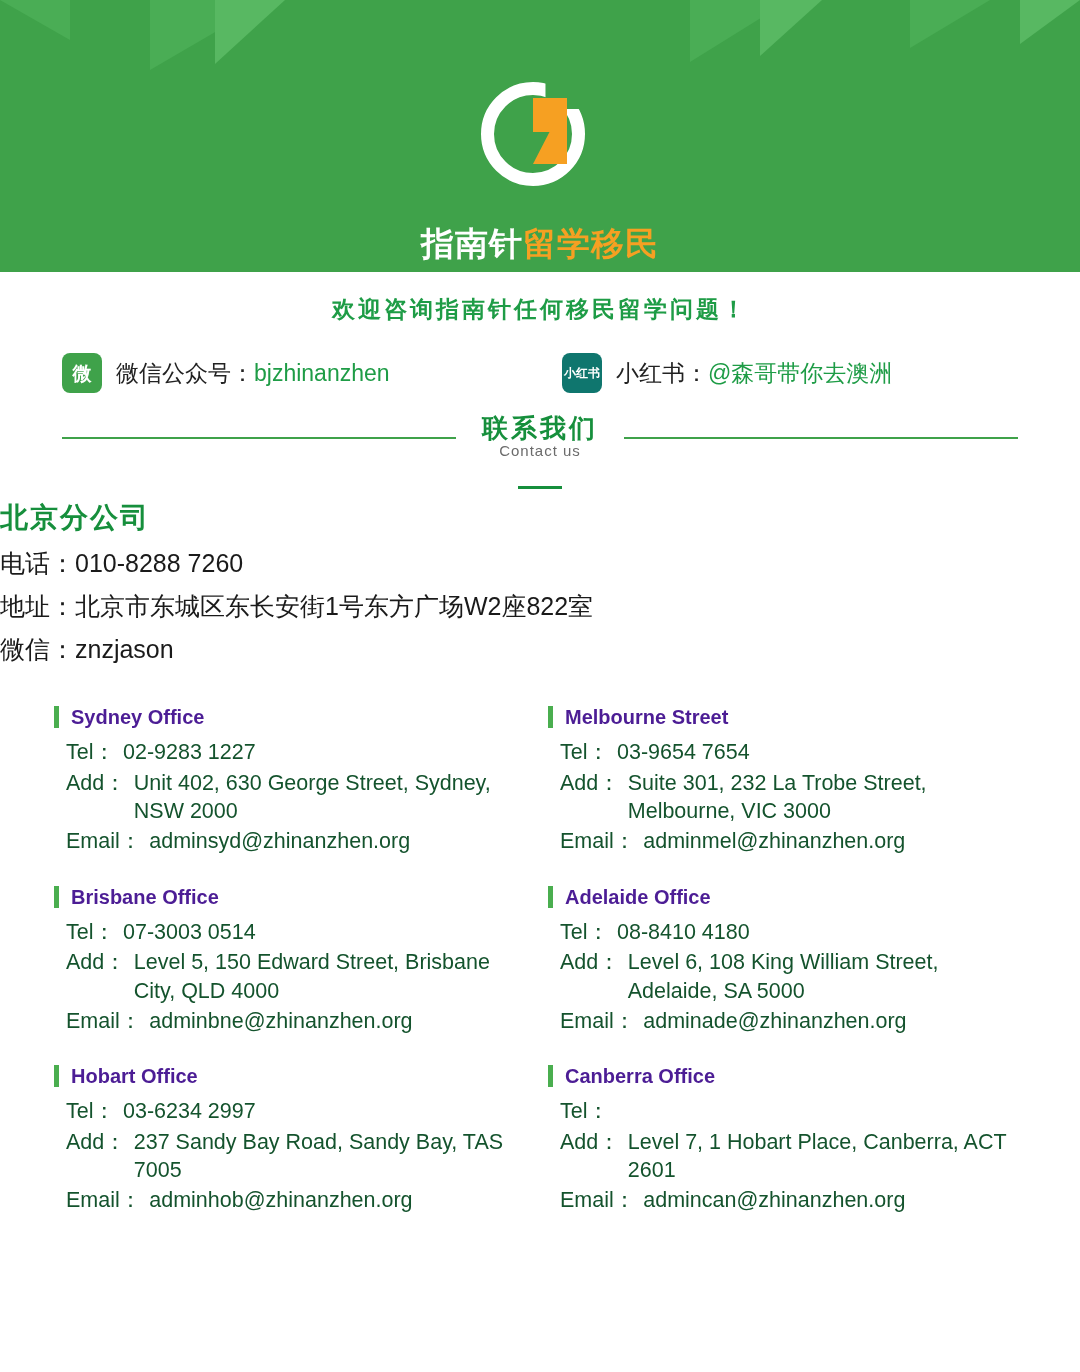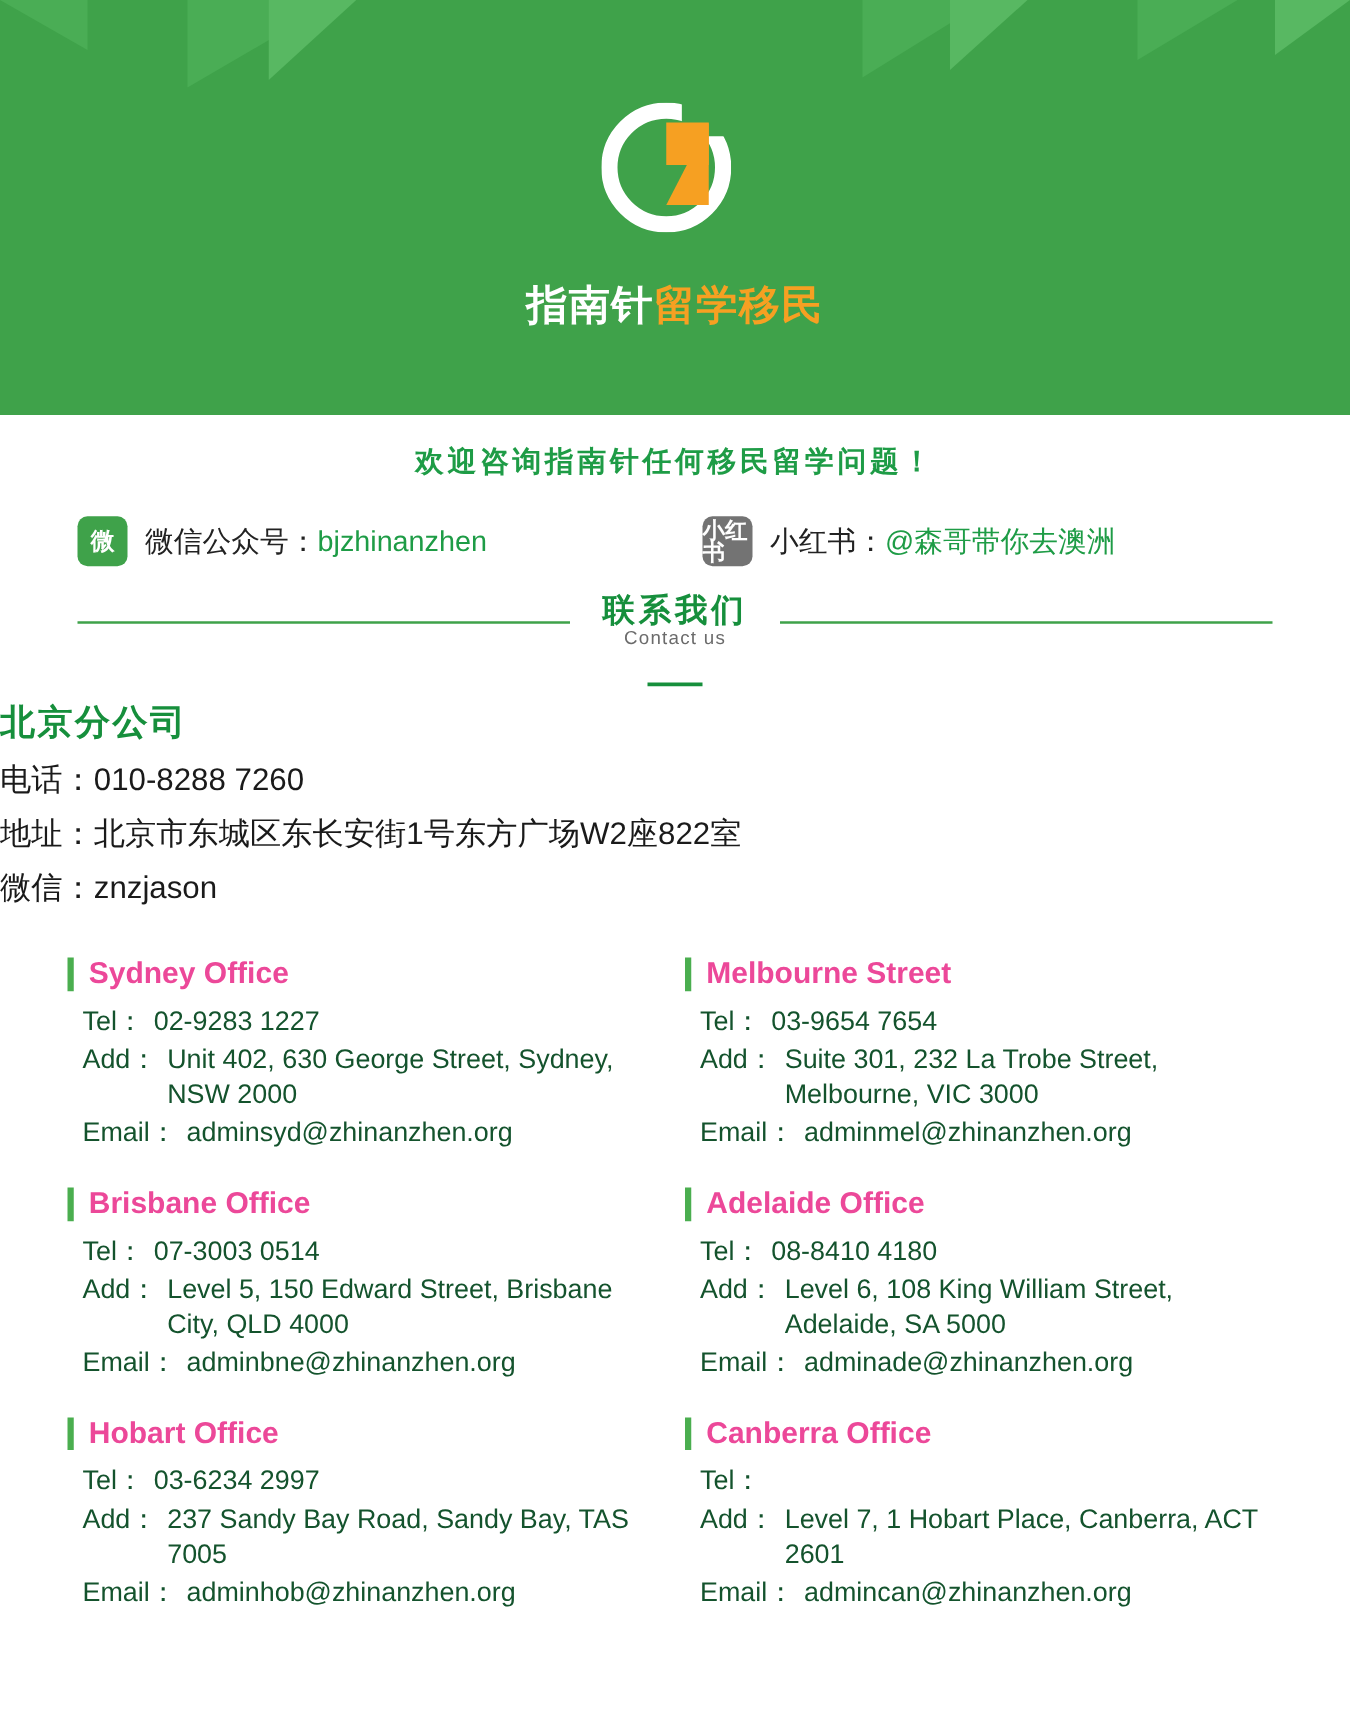--- a/index.html
+++ b/index.html
@@ -17,21 +17,21 @@
     position: relative;
     width: 1080px;
     height: 1372px;
     background: #ffffff;
   }
 
   
   .banner {
     position: relative;
     width: 1080px;
-    height: 332px;
+    height: 272px;
     background: #3fa24a;
     overflow: hidden;
   }
   .banner .tri {
     position: absolute;
     width: 0;
     height: 0;
     border-style: solid;
   }
   .banner-deco-1 {
@@ -159,21 +159,21 @@
     align-items: center;
     justify-content: center;
     color: #fff;
     font-size: 19px;
     font-weight: bold;
     line-height: 1;
   }
   .ic-wechat { background: #3fa24a; }
   .ic-weibo  { background: #e8352c;
                background-image: radial-gradient(circle at 72% 70%, #f6c431 0 11px, transparent 11px); }
-  .ic-xhs    { background: #737373; font-size: 18px; }
+  .ic-xhs    { background: #0f766e; font-size: 12px; }
   .ic-web    { background: #2f7fd6; font-style: italic; font-family: "Liberation Serif", serif; font-size: 24px; }
   .social-label {
     font-size: 23px;
     color: #222222;
     white-space: nowrap;
   }
   .social-value {
     font-size: 23px;
     color: #1e9c46;
     white-space: nowrap;
@@ -236,23 +236,23 @@
     margin: 40px 50px 0 50px;
     display: grid;
     grid-template-columns: 1fr 1fr;
     column-gap: 8px;
     row-gap: 30px;
   }
   .office {
     padding-left: 4px;
   }
   .office-name {
-    font-size: 24px;
-    font-weight: bold;
-    color: #ec4899;
+    font-size: 20px;
+    font-weight: bold;
+    color: #4c1d95;
     border-left: 5px solid #4aae4f;
     padding-left: 12px;
     line-height: 1.1;
     margin-bottom: 10px;
   }
   .office-line {
     display: flex;
     font-size: 21.5px;
     color: #14532d;
     line-height: 1.32;

